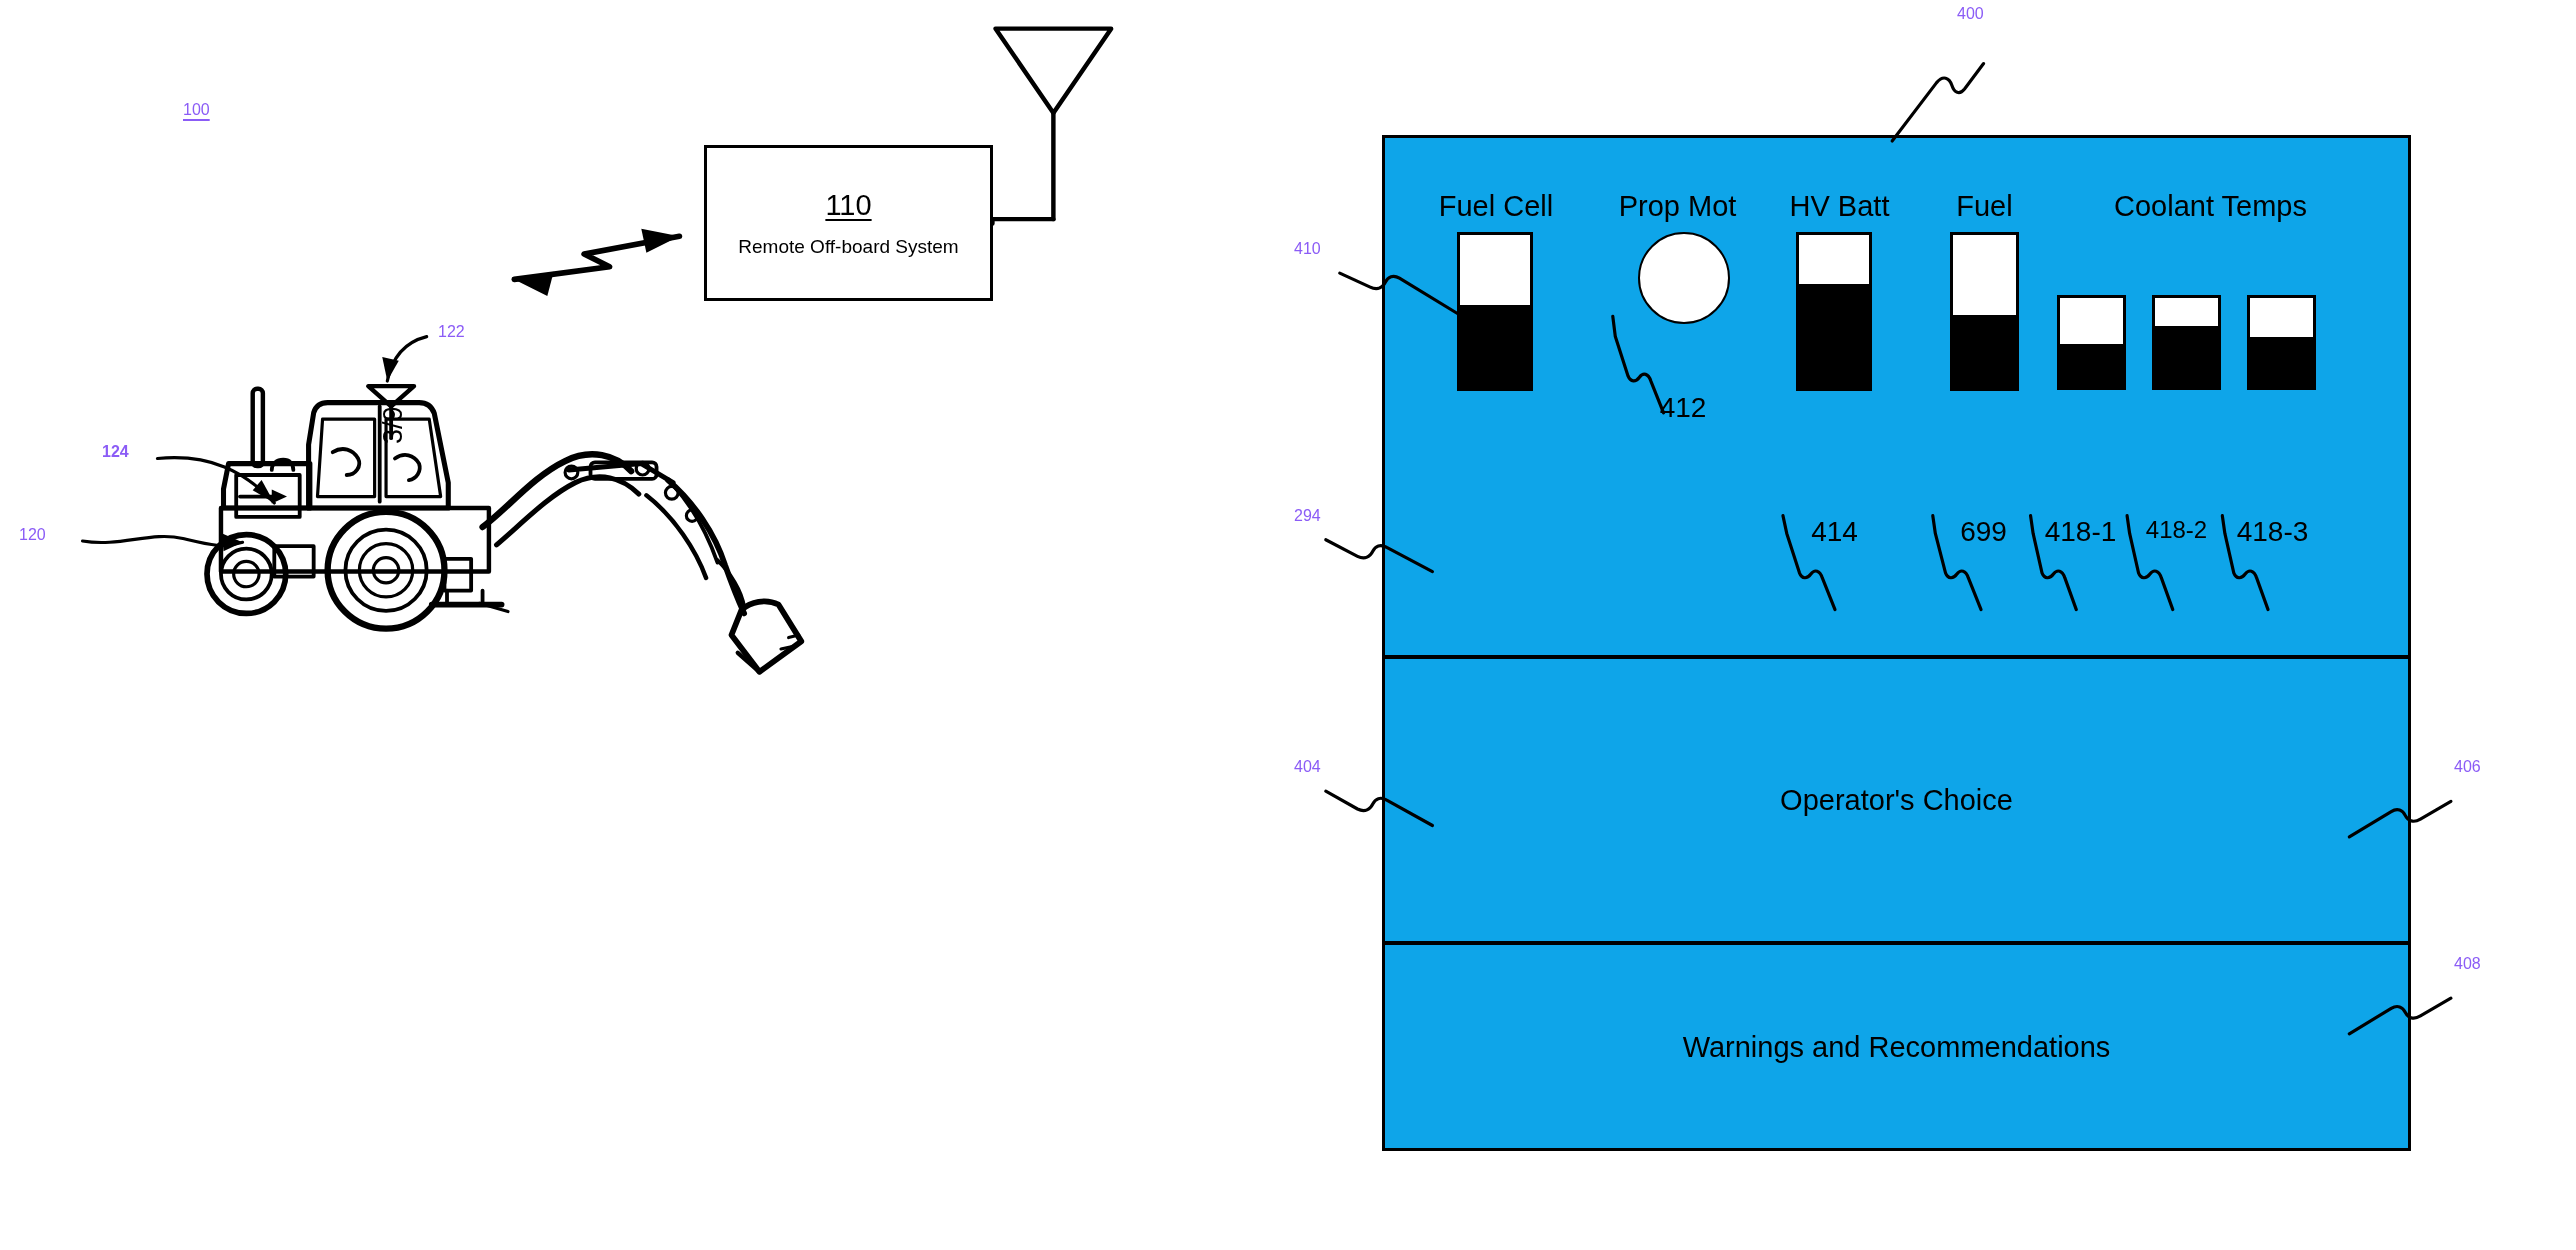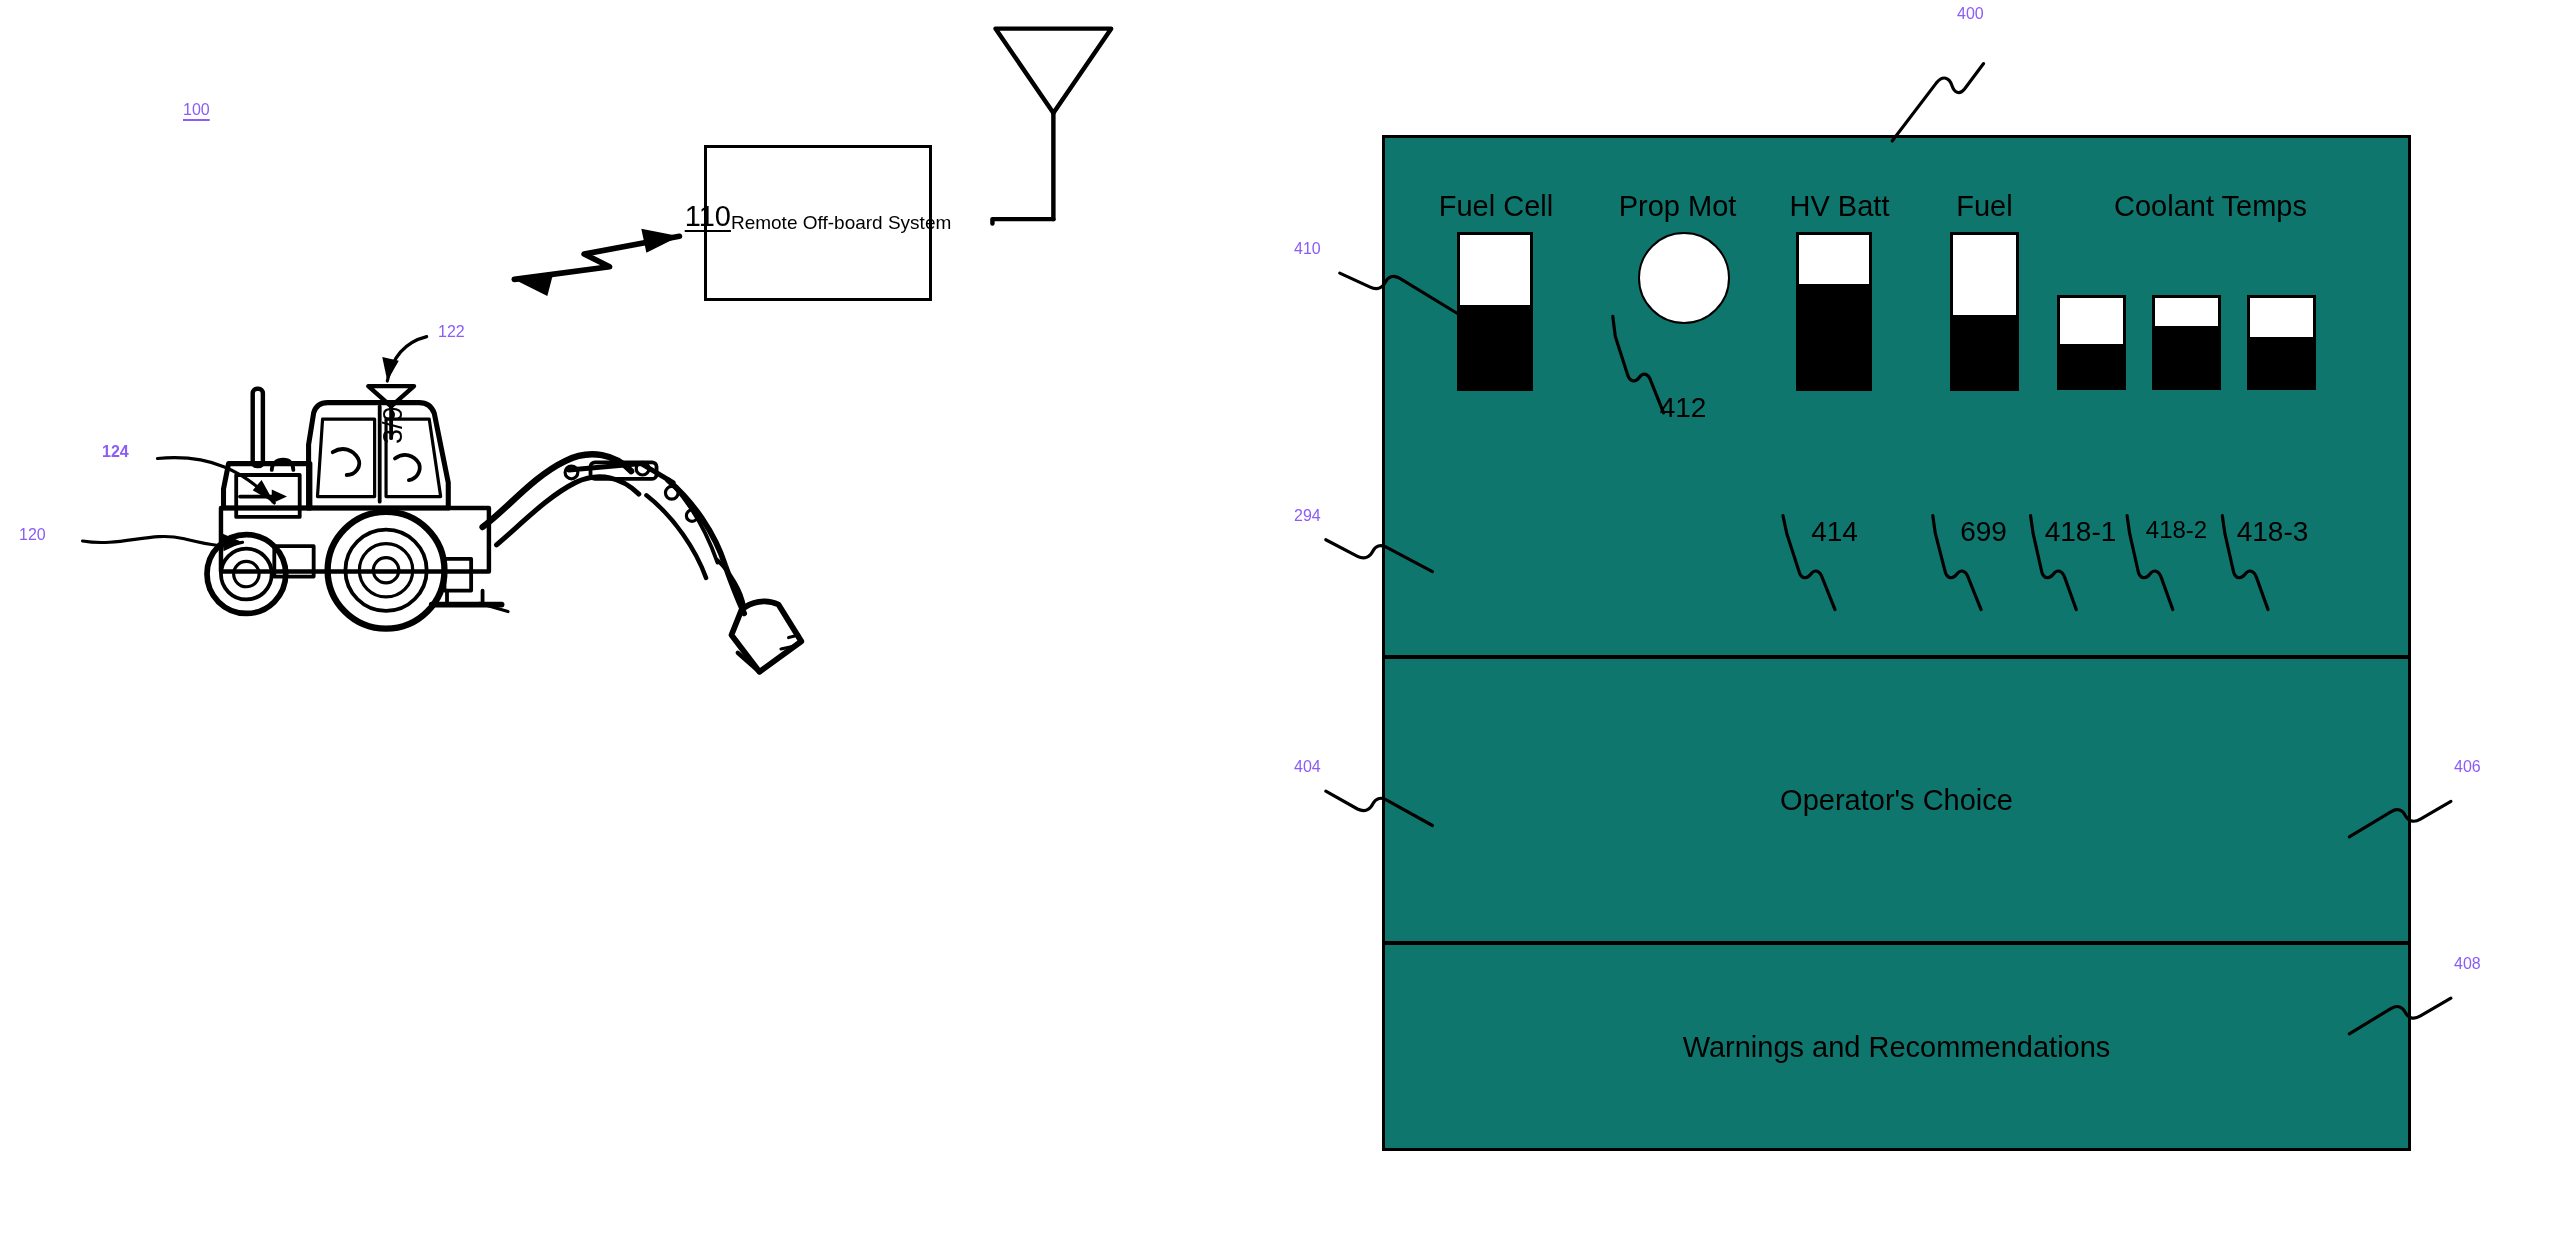--- a/index.html
+++ b/index.html
@@ -37,21 +37,21 @@
 
   
   #display-panel {
     position: absolute;
     left: 1382px;
     top: 135px;
     width: 1029px;
     height: 1016px;
     border: 3.2px solid #000;
     box-sizing: border-box;
-    background: #0f766e;
+    background: #0ea5e9;
   }
   #gauge-region {
     position: absolute;
     left: 0; top: 0;
     width: 100%;
     height: 521px;
     border-bottom: 4.4px solid #000;
     box-sizing: border-box;
   }
   #mid-region {
@@ -144,27 +144,27 @@
     transform: rotate(-90deg);
     transform-origin: left top;
     white-space: nowrap;
   }
 
   
   #offboard-box {
     position: absolute;
     left: 704px;
     top: 145px;
-    width: 228px;
+    width: 289px;
     height: 156px;
     border: 3.2px solid #000;
     box-sizing: border-box;
     background: #fff;
     display: flex;
-    flex-direction: row;
+    flex-direction: column;
     align-items: center;
     justify-content: center;
   }
   #offboard-num {
     font-family: "Liberation Sans", sans-serif;
     font-size: 29px;
     text-decoration: underline;
     text-underline-offset: 4.4px;
     text-decoration-thickness: 1.9px;
     margin-bottom: 14px;

